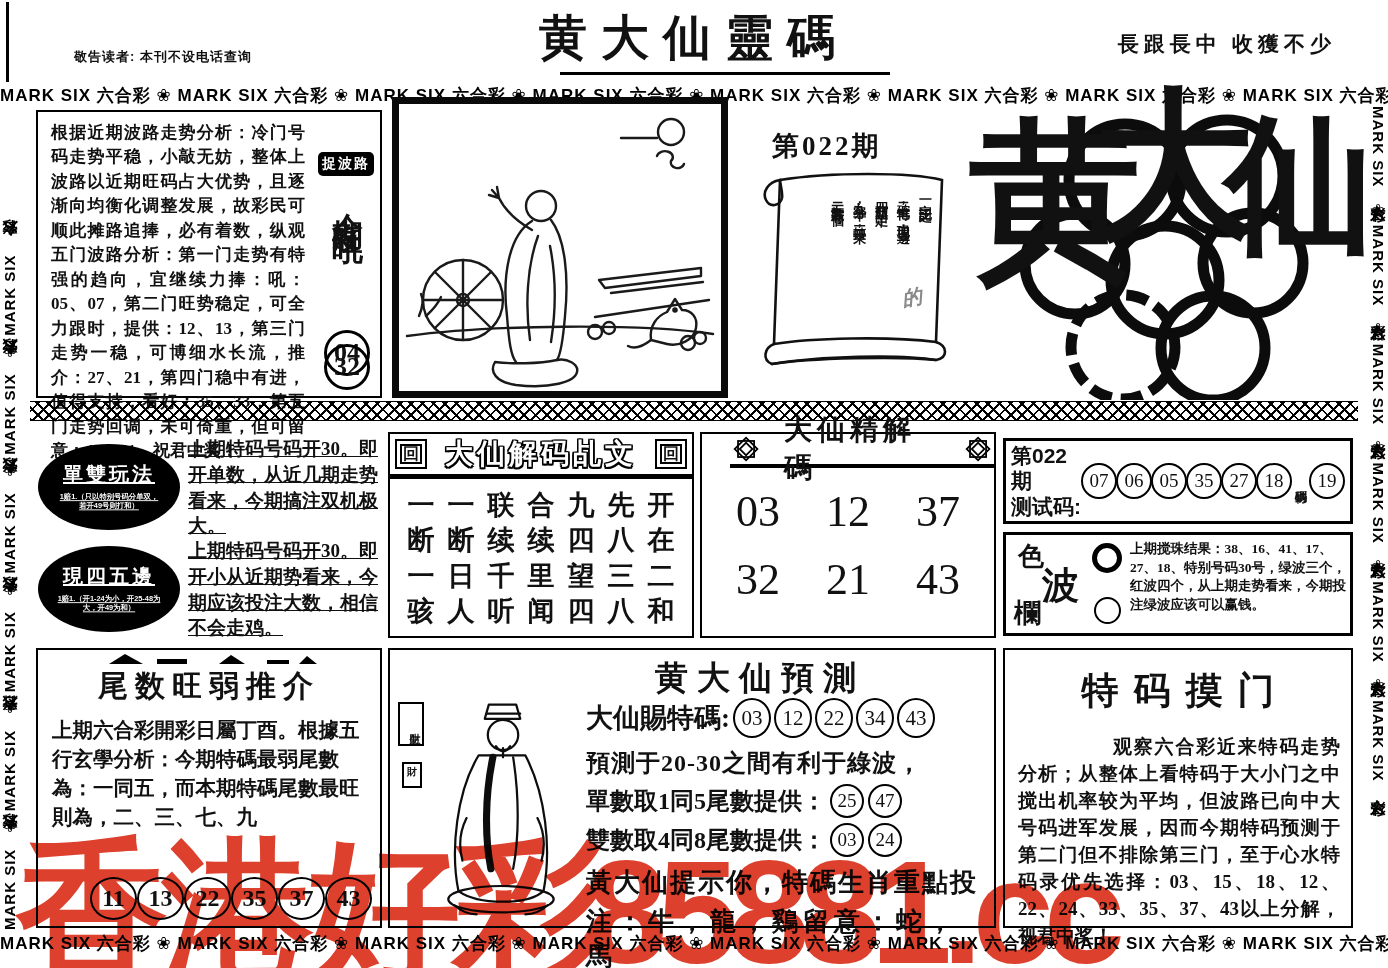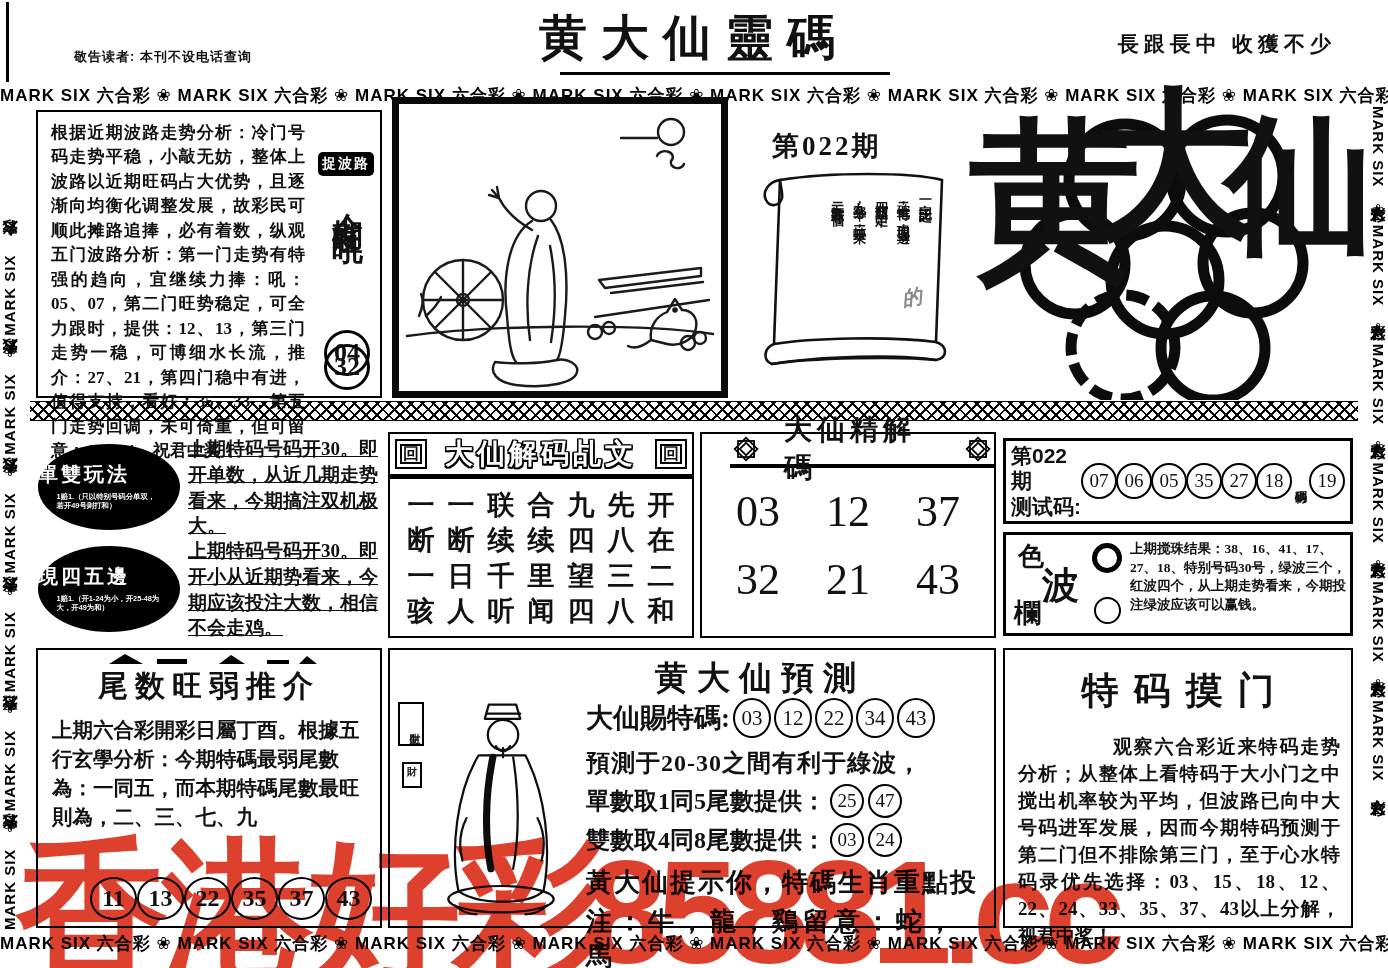--- a/index.html
+++ b/index.html
@@ -70,21 +70,21 @@
          background-image:
            repeating-linear-gradient(45deg,#000 0 2px,transparent 2px 8px),
            repeating-linear-gradient(-45deg,#000 0 2px,transparent 2px 8px);
          border-top:1px solid #000;border-bottom:1px solid #000;}
 
   
   .play-col{position:absolute;left:36px;top:432px;width:346px;height:212px;}
   .play-block{position:absolute;left:0;right:0;height:100px;}
   .play-block.p1{top:4px;} .play-block.p2{top:106px;}
   .oval{position:absolute;left:2px;top:8px;width:142px;height:86px;background:#000;border-radius:50%;
-        color:#fff;text-align:left;padding-top:17px;}
+        color:#fff;text-align:center;padding-top:17px;text-decoration:underline;}
   .oval-title{font:700 20px var(--sans);letter-spacing:3px;}
   .oval-sub{font:700 8px var(--sans);line-height:1.3;margin-top:4px;padding:0 14px;transform:scale(.92);}
   .play-text{position:absolute;left:152px;top:0;width:194px;font:600 19px var(--serif);line-height:1.36;text-decoration:underline;}
 
   
   .decode-box{left:388px;top:432px;width:306px;height:206px;}
   .decode-head{height:45px;border-bottom:5px solid #000;display:flex;align-items:center;
                justify-content:space-between;padding:0 5px;}
   .hui{width:32px;height:30px;border:2px solid #000;box-shadow:inset 0 0 0 3px #fff,inset 0 0 0 5px #000;
        display:flex;align-items:center;justify-content:center;font:700 16px var(--serif);}

